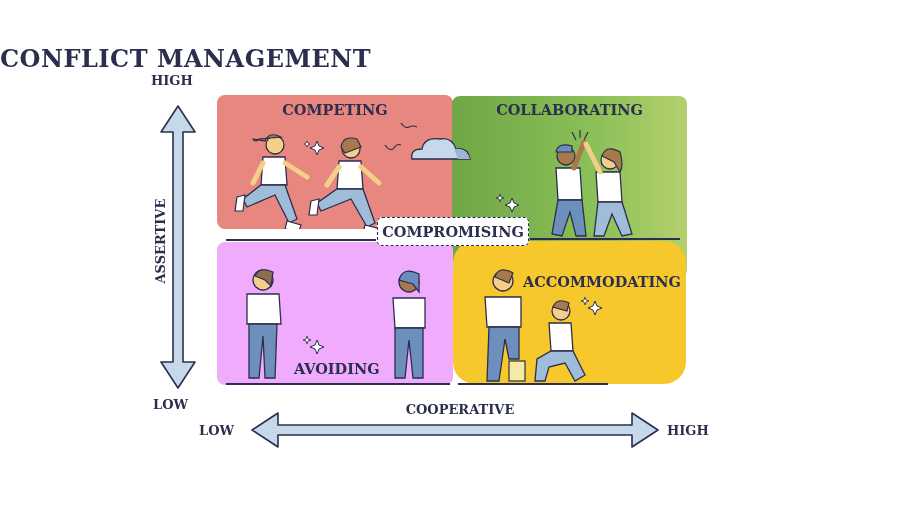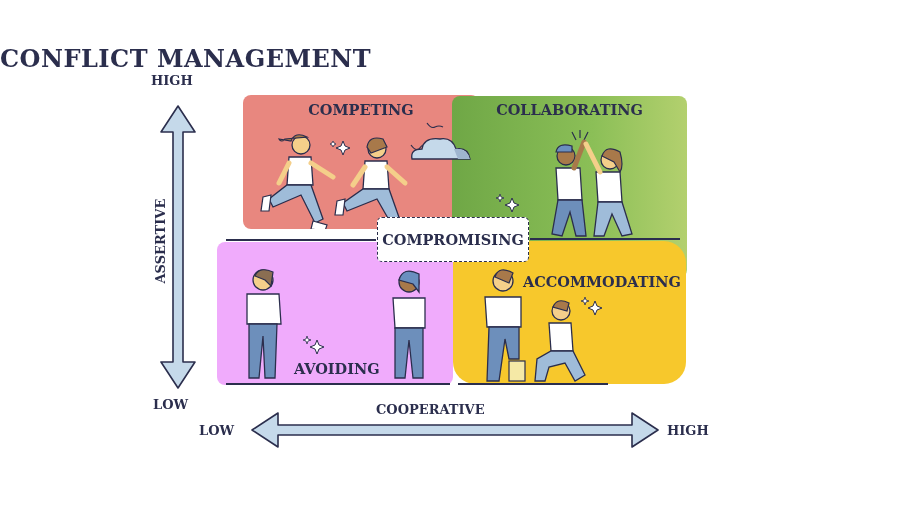--- a/index.html
+++ b/index.html
@@ -5,46 +5,46 @@
   html, body { margin: 0; padding: 0; }
   body { width: 900px; height: 506px; background: #ffffff; position: relative; overflow: hidden;
          font-family: "DejaVu Serif", serif; color: #2a2d4a; }
   .abs { position: absolute; }
   .title { left: 0; width: 900px; top: 44px; font-weight: bold; font-size: 24px;
            letter-spacing: 0.5px; color: #2b2e4d; }
   .axis-lbl { font-weight: bold; font-size: 13px; color: #2b2e4d; }
   .quad { position: absolute; border-radius: 8px; overflow: hidden; }
   .q-label { position: absolute; font-weight: bold; font-size: 14.5px; color: #2b2e4d; white-space: nowrap; }
   .ground { position: absolute; height: 2px; background: #2b2e4d; }
-  .compromise { position: absolute; left: 377px; top: 217px; width: 152px; height: 45px; background: #fff;
+  .compromise { position: absolute; left: 377px; top: 217px; width: 152px; height: 29px; background: #fff;
                 border: 1.5px dashed #2b2e4d; border-radius: 5px; box-sizing: border-box;
                 display: flex; align-items: center; justify-content: center; font-weight: bold; font-size: 14.5px;
                 color: #2b2e4d; }
   svg { position: absolute; overflow: visible; }
 </style>
 </head>
 <body>
 
 <div class="abs title">CONFLICT MANAGEMENT</div>
 
 <div class="abs axis-lbl" style="left:151px; top:73px;">HIGH</div>
 <div class="abs axis-lbl" style="left:153px; top:397px;">LOW</div>
 <svg style="left:158px; top:104px;" width="40" height="286" viewBox="0 0 40 286">
   <polygon points="20,2 37,28 25,28 25,258 37,258 20,284 3,258 15,258 15,28 3,28" fill="#c5d9ea" stroke="#2b2e4d" stroke-width="1.6" stroke-linejoin="round"></polygon>
 </svg>
 <div class="abs axis-lbl" style="left:120px; top:236px; width:80px; text-align:center; transform: rotate(-90deg);">ASSERTIVE</div>
 
 <div class="abs axis-lbl" style="left:199px; top:423px;">LOW</div>
 <div class="abs axis-lbl" style="left:667px; top:423px;">HIGH</div>
-<div class="abs axis-lbl" style="left:376px; top:402px; width:200px; text-align:left;">COOPERATIVE</div>
+<div class="abs axis-lbl" style="left:360px; top:402px; width:200px; text-align:center;">COOPERATIVE</div>
 <svg style="left:250px; top:410px;" width="410" height="40" viewBox="0 0 410 40">
   <polygon points="2,20 28,3 28,15 382,15 382,3 408,20 382,37 382,25 28,25 28,37" fill="#c5d9ea" stroke="#2b2e4d" stroke-width="1.6" stroke-linejoin="round"></polygon>
 </svg>
 
-<div class="quad" style="left:217px; top:95px; width:236px; height:134px; background:#e8877f;margin-left:26px;">
+<div class="quad" style="left:217px; top:95px; width:236px; height:134px; background:#e8877f;">
   <div class="q-label" style="left:0; width:236px; text-align:center; top:6px;">COMPETING</div>
 
   <svg style="left:8px; top:28px;" width="220" height="118" viewBox="0 0 220 118">
 
     <circle cx="50" cy="22" r="9" fill="#f4cf8a" stroke="#2b2e4d" stroke-width="1.3"></circle>
     <path d="M40,18 Q44,8 56,14 L34,16 Q30,20 28,16 Z" fill="#a8794a" stroke="#2b2e4d" stroke-width="1.2"></path>
     <path d="M38,34 L60,34 L62,62 L36,62 Z" fill="#fff" stroke="#2b2e4d" stroke-width="1.3"></path>
     <path d="M36,62 L60,62 L72,96 L64,100 L50,72 L22,84 L18,76 Z" fill="#9fbcd9" stroke="#2b2e4d" stroke-width="1.3"></path>
     <path d="M60,40 L82,54" stroke="#f4cf8a" stroke-width="5" stroke-linecap="round"></path>
     <path d="M38,40 L28,60" stroke="#f4cf8a" stroke-width="5" stroke-linecap="round"></path>

